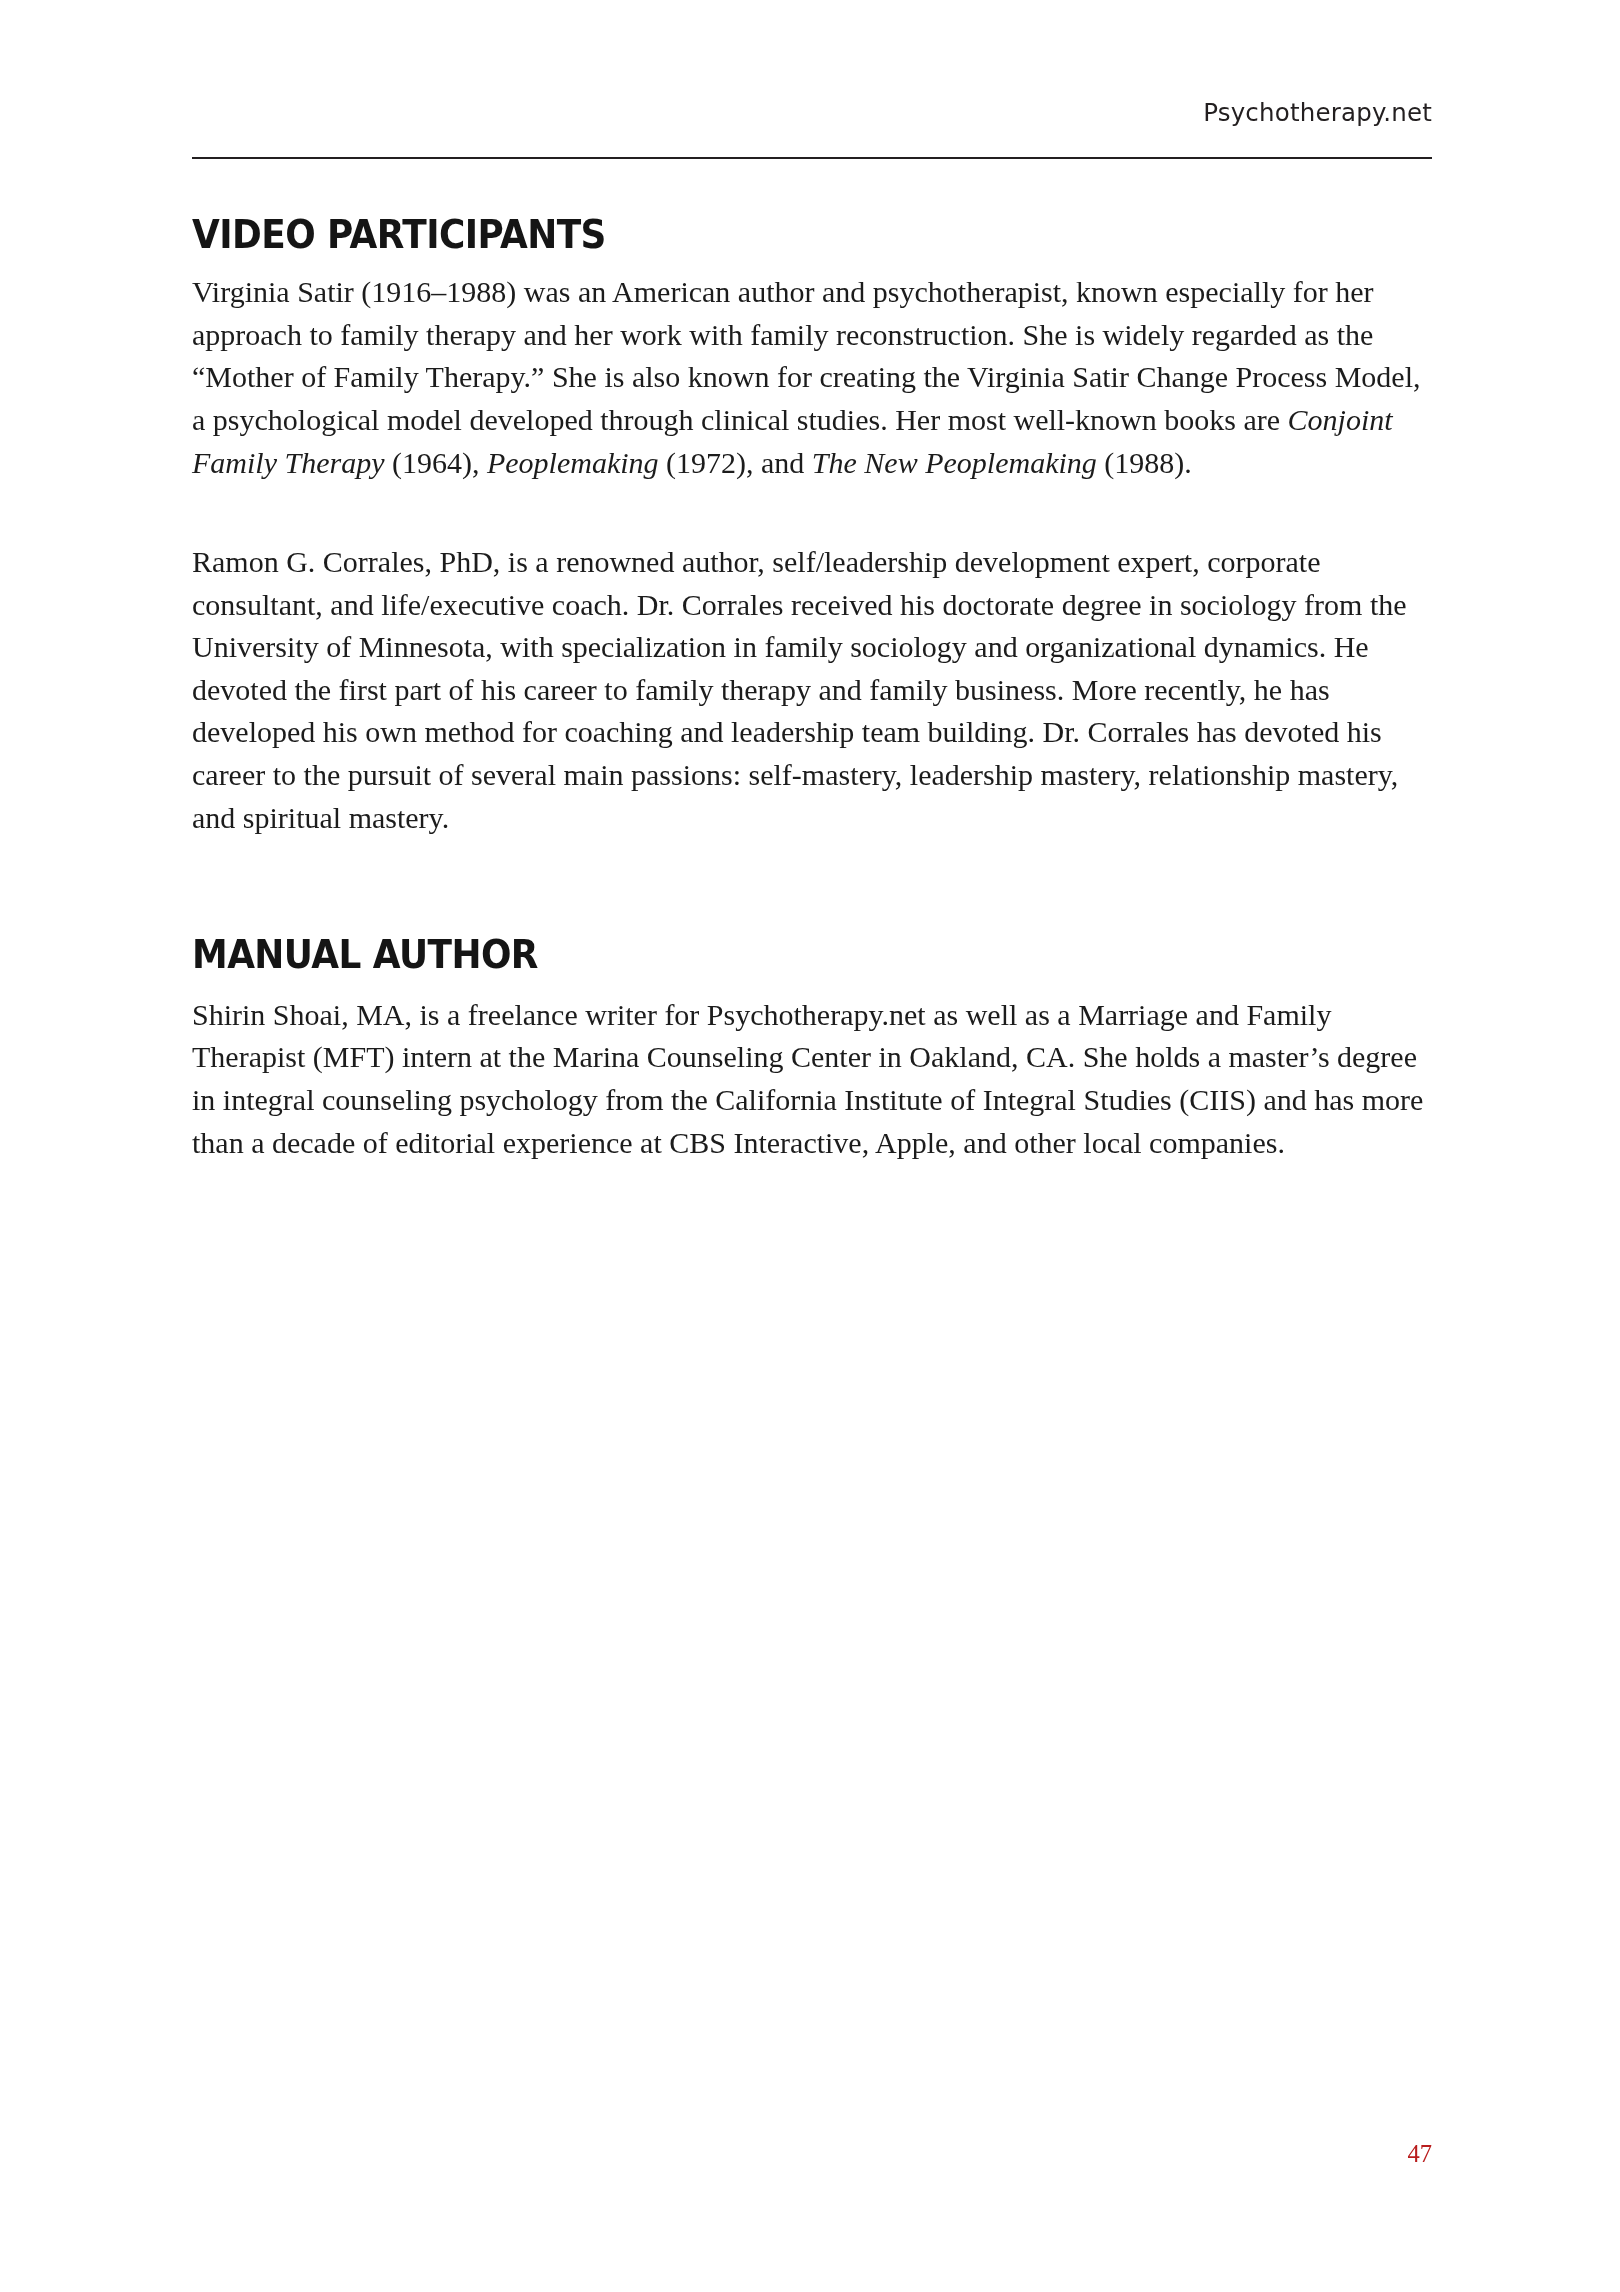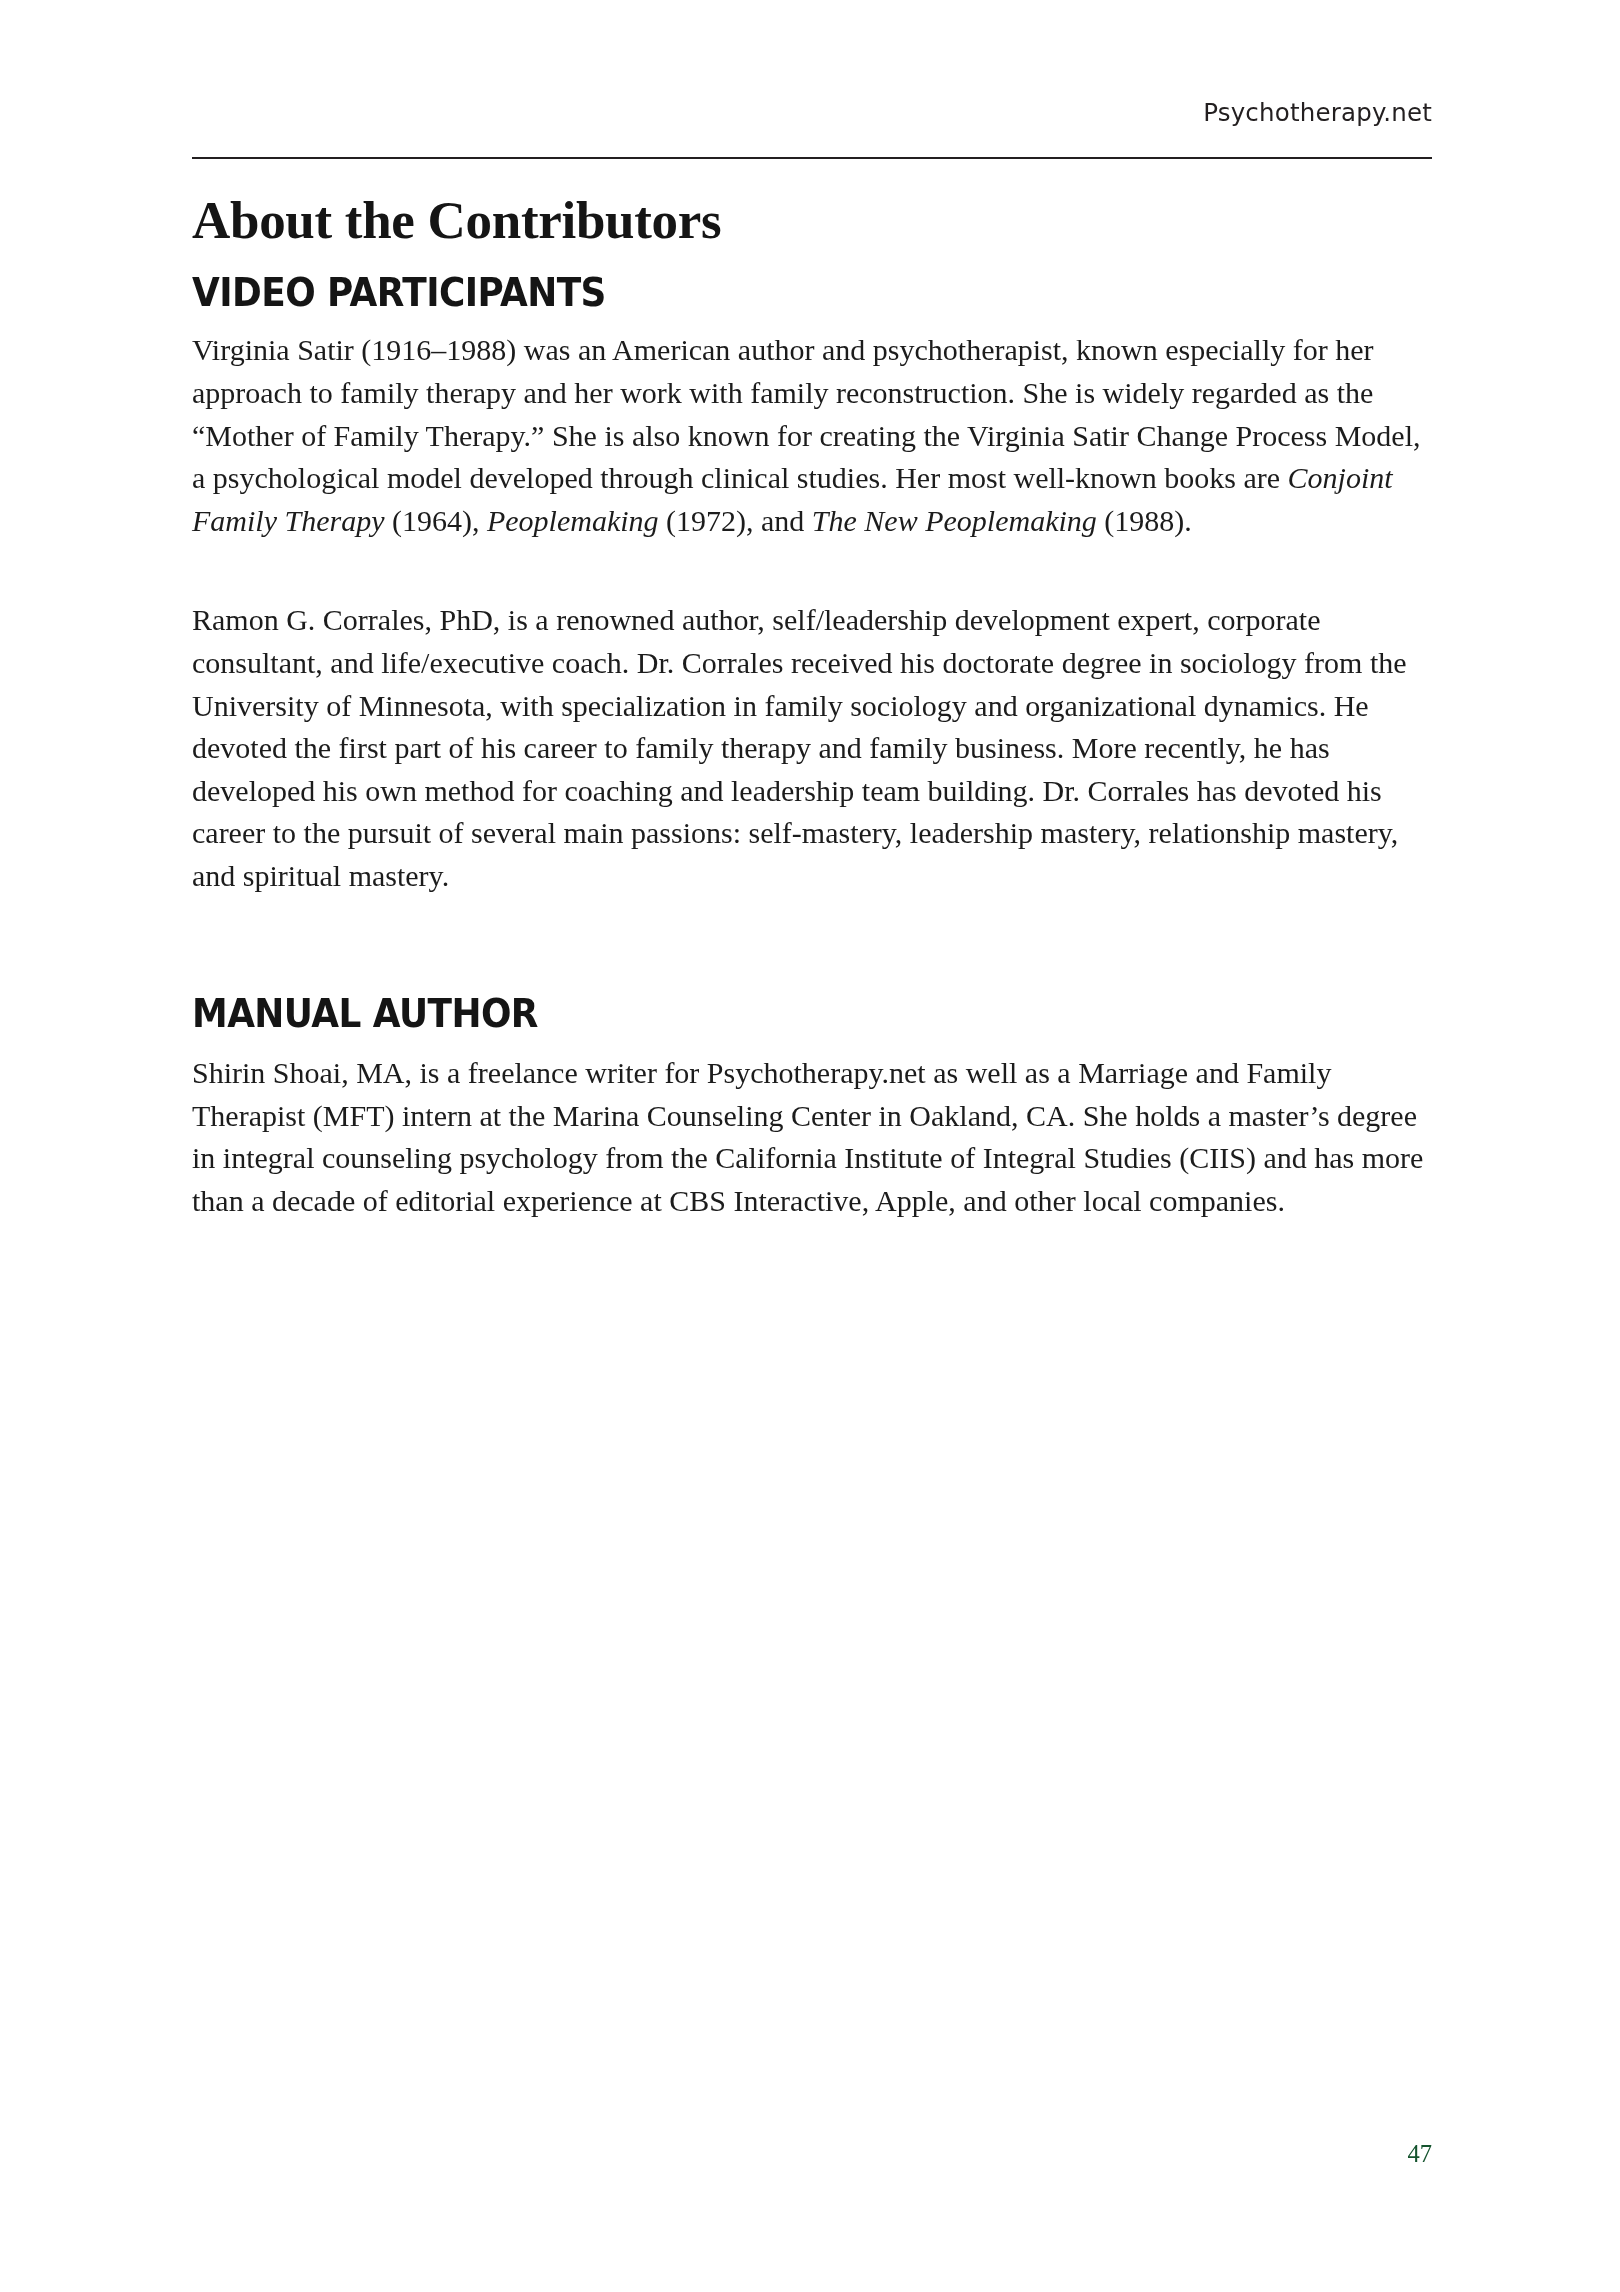--- a/index.html
+++ b/index.html
@@ -92,37 +92,36 @@
   .ital {
     font-style: italic;
   }
   .page-number {
     position: absolute;
     bottom: 125px;
     left: 192px;
     width: 1240px;
     text-align: right;
     font-size: 24.5px;
-    color: #14532d;
+    color: #b91c1c;
     font-family: "Liberation Serif", serif;
   }
 </style>
 </head>
 <body>
 
 <div class="page">
 
   <div class="header">
     <span class="header-text">Psychotherapy.net</span>
   </div>
   <div class="header-rule"></div>
 
   <div class="content">
 
-    <h1 class="page-title">About the Contributors</h1>
 
     <h2 class="section-heading">VIDEO PARTICIPANTS</h2>
 
     <p class="body-par spaced"><span class="bold-name">Virginia Satir</span><span> (1916–1988) was an American author and psychotherapist, known especially for her approach to family therapy and her work with family reconstruction. She is widely regarded as the “Mother of Family Therapy.” She is also known for creating the Virginia Satir Change Process Model, a psychological model developed through clinical studies. Her most well-known books are </span><span class="ital">Conjoint Family Therapy</span><span> (1964), </span><span class="ital">Peoplemaking</span><span> (1972), and </span><span class="ital">The New Peoplemaking</span><span> (1988).</span></p>
 
     <p class="body-par"><span class="bold-name">Ramon G. Corrales, PhD</span><span>, is a renowned author, self/leadership development expert, corporate consultant, and life/executive coach. Dr. Corrales received his doctorate degree in sociology from the University of Minnesota, with specialization in family sociology and organizational dynamics. He devoted the first part of his career to family therapy and family business. More recently, he has developed his own method for coaching and leadership team building. Dr. Corrales has devoted his career to the pursuit of several main passions: self-mastery, leadership mastery, relationship mastery, and spiritual mastery.</span></p>
 
     <h2 class="section-heading second">MANUAL AUTHOR</h2>
 
     <p class="body-par"><span class="bold-name">Shirin Shoai, MA</span><span>, is a freelance writer for Psychotherapy.net as well as a Marriage and Family Therapist (MFT) intern at the Marina Counseling Center in Oakland, CA. She holds a master’s degree in integral counseling psychology from the California Institute of Integral Studies (CIIS) and has more than a decade of editorial experience at CBS Interactive, Apple, and other local companies.</span></p>

